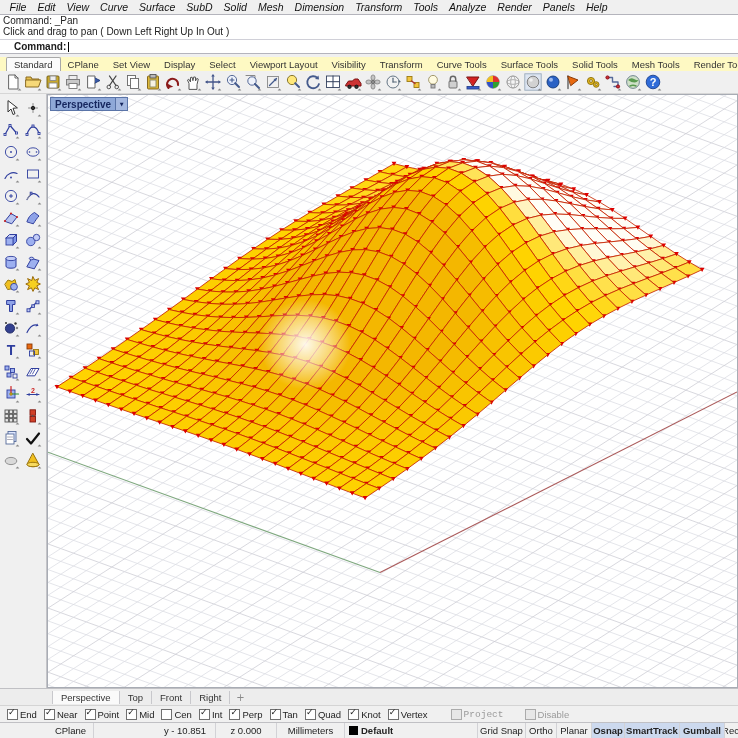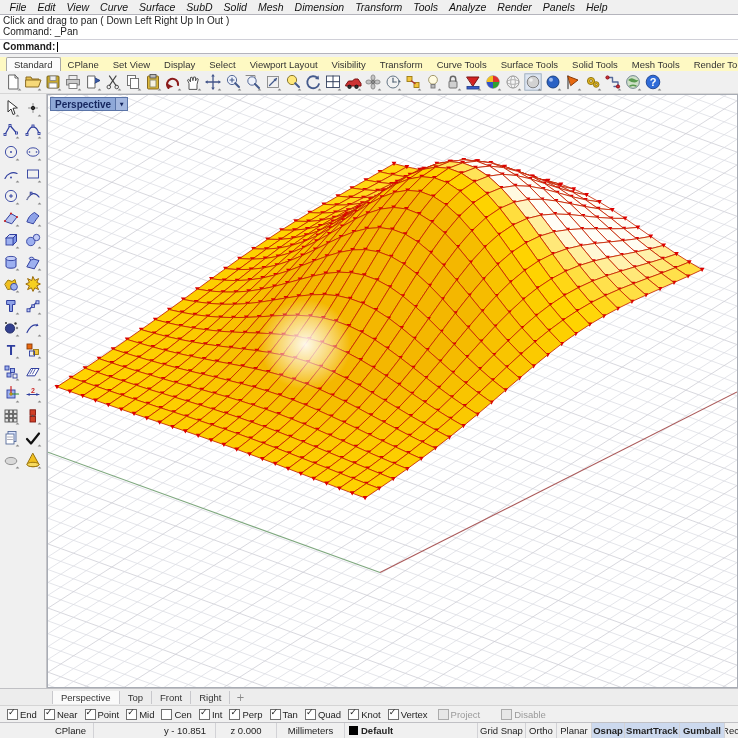--- a/index.html
+++ b/index.html
@@ -8,21 +8,21 @@
   .app{width:738px;height:738px;display:flex;flex-direction:column;}
 
   
   .menubar{height:14px;display:flex;align-items:center;background:#f0f0f0;padding-left:4px;flex:none;}
   .menu-item{font-size:10.5px;padding:0 5.5px;color:#111;cursor:default;font-style:italic;}
 
   
   .cmd-history{height:24px;background:#fff;border-top:1px solid #b4b4bc;border-bottom:1px solid #d0d0d8;flex:none;}
   .cmd-history div{height:11px;line-height:11px;font-size:10px;padding-left:3px;color:#222;white-space:nowrap;}
   .cmd-prompt{height:13px;border-bottom:1px solid #b4b4bc;background:#fff;display:flex;align-items:center;flex:none;}
-  .cmd-label{font-size:10px;font-weight:bold;padding-left:3px;}
+  .cmd-label{font-size:10px;font-weight:bold;padding-left:14px;}
   .caret{display:inline-block;width:1px;height:10px;background:#000;margin-left:2px;}
   .gapstrip{height:3px;background:#f0f0f0;flex:none;}
 
   
   .tabs-row{height:14px;display:flex;align-items:flex-end;background:#fef9c3;padding-left:6px;flex:none;overflow:hidden;}
   .tb-tab{font-size:9.5px;color:#333;padding:1px 7px;white-space:nowrap;cursor:default;}
   .tb-tab.active{background:#fbfbfb;border:1px solid #a8a8a8;border-bottom:none;border-radius:2px 2px 0 0;}
 
   
   .icons-row{height:22px;display:flex;align-items:center;background:#f0f0f0;border-bottom:1px solid #d6d6d6;padding-left:3px;flex:none;overflow:hidden;}
@@ -82,22 +82,22 @@
       <span class="menu-item">Dimension</span>
       <span class="menu-item">Transform</span>
       <span class="menu-item">Tools</span>
       <span class="menu-item">Analyze</span>
       <span class="menu-item">Render</span>
       <span class="menu-item">Panels</span>
       <span class="menu-item">Help</span>
     </div>
 
   <div class="cmd-history">
+    <div>Command: _Pan</div>
     <div>Click and drag to pan ( Down Left Right Up In Out )</div>
-    <div>Command: _Pan</div>
   </div>
   <div class="cmd-prompt">
     <span class="cmd-label">Command:</span>
       <span class="caret"></span>
   </div>
   <div class="gapstrip"></div>
 
   <div class="tabs-row" id="tabsrow">
       <span class="tb-tab active">Standard</span>
       <span class="tb-tab">CPlane</span>
@@ -1485,21 +1485,21 @@
           <span class="chk">✓</span>
         </span>
         <span class="os-label">Knot</span>
       </span>
       <span class="os-item">
         <span class="os-box">
           <span class="chk">✓</span>
         </span>
         <span class="os-label">Vertex</span>
       </span>
-      <span class="os-item disabled" style="margin-left: 3px;">
+      <span class="os-item disabled" style="margin-left: 16px; font-family: Liberation Mono, monospace;">
         <span class="os-box"></span>
         <span class="os-label">Project</span>
       </span>
       <span class="os-item disabled" style="margin-left: 14px;">
         <span class="os-box"></span>
         <span class="os-label">Disable</span>
       </span>
     </div>
   <div class="statusbar" id="statusbar">
       <span class="sb-cell" style="width: 45px; margin-left: 48px;">

